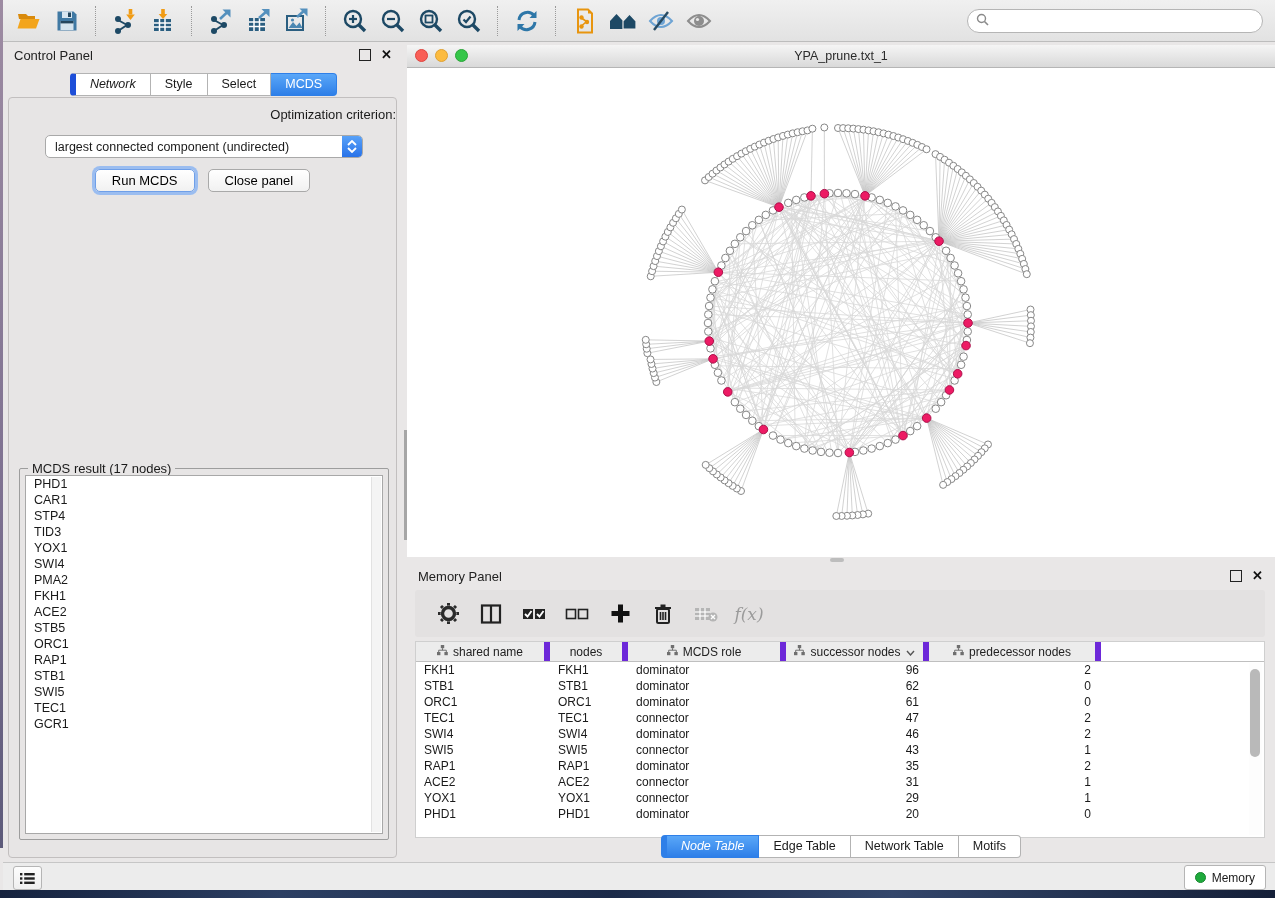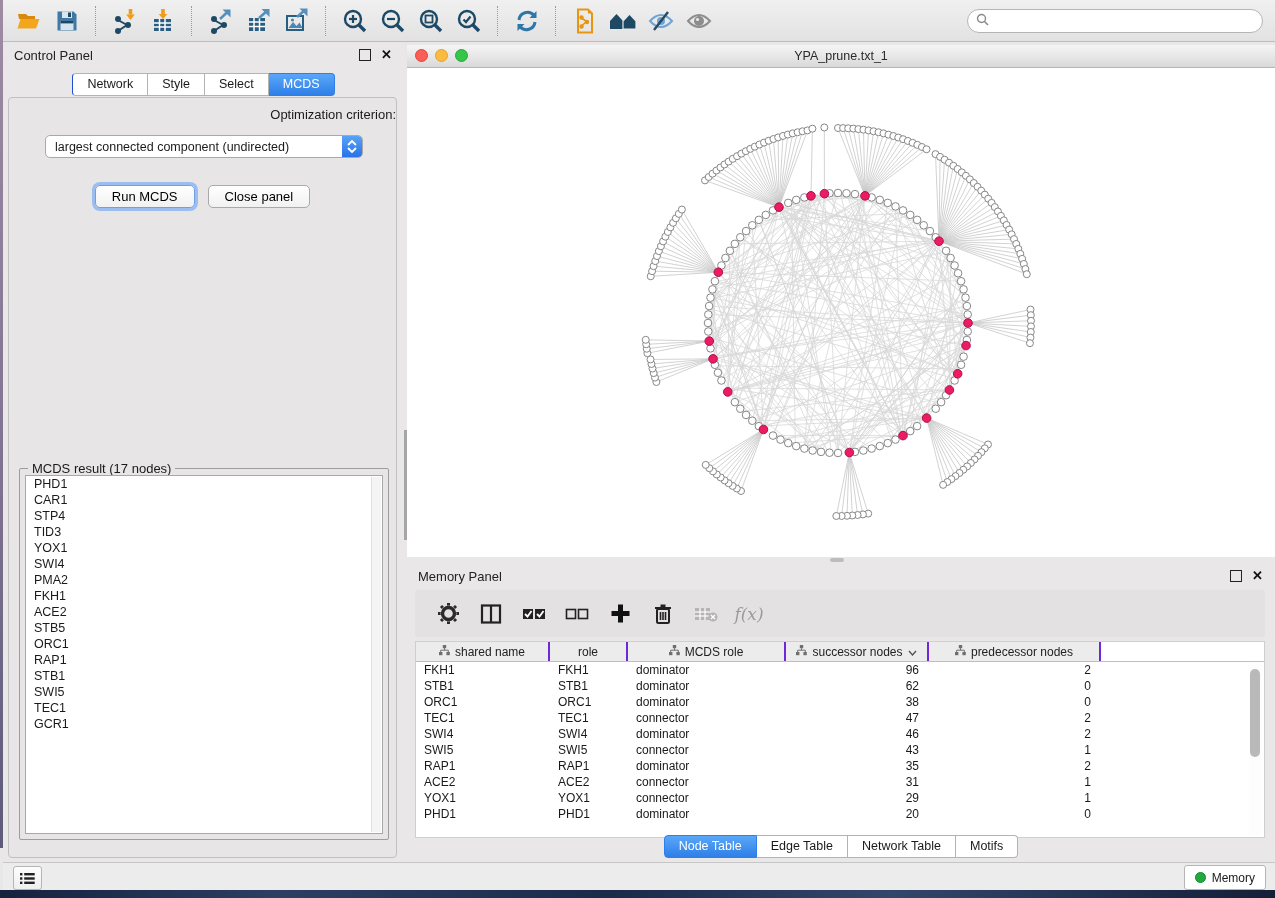--- a/index.html
+++ b/index.html
@@ -21,33 +21,33 @@
              background:linear-gradient(90deg,#15223e,#2c3f63 22%,#1b2a49 48%,#33466b 70%,#141f38);}
   
   .cpanel{position:absolute;left:3px;top:42px;width:401px;height:820px;background:#e9e7e7;}
   .panel-title{position:absolute;left:11px;top:6px;font-size:13px;color:#222;}
   .panel-winicons{position:absolute;right:12px;top:7px;display:flex;gap:10px;align-items:center;}
   .wi-float{width:10px;height:10px;border:1.5px solid #222;display:inline-block;}
   .wi-close{font-size:13px;font-weight:bold;color:#111;line-height:10px;}
   .cp-tabs{position:absolute;top:31px;left:0;right:0;display:flex;justify-content:center;}
   .seg{height:21px;line-height:21px;padding:0 14px;font-size:12.5px;background:#fff;
        border:1px solid #b3b3b3;border-left:none;cursor:default;}
-  .seg:first-child{border-left:1px solid #1d4ed8;border-radius:4px 0 0 4px;}
+  .seg:first-child{border-left:6px solid #1d4ed8;border-radius:4px 0 0 4px;font-style:italic;}
   .seg:last-child{border-radius:0 4px 4px 0;}
   .seg.active{background:linear-gradient(#5aa7f8,#2e7fe8);color:#fff;border-color:#2e7fe8;}
   .cp-body{position:absolute;top:55px;left:5px;width:389px;height:761px;box-sizing:border-box;
            background:#e7e5e5;border:1px solid #c2bfbf;border-radius:4px;}
   .opt-label{position:absolute;top:9px;left:0;right:0;text-align:right;font-size:13px;}
   .dropdown{position:absolute;top:37px;left:36px;width:318px;height:23px;box-sizing:border-box;
             border:1px solid #a9a9a9;border-radius:5px;background:#fff;display:flex;align-items:center;overflow:hidden;}
   .dropdown .dval{flex:1;font-size:12.5px;padding-left:9px;white-space:nowrap;}
   .dd-step{width:20px;height:23px;background:linear-gradient(#5ba4f9,#2670e8);display:flex;flex-direction:column;
            align-items:center;justify-content:center;gap:1px;}
   .dd-step svg{display:block;}
-  .btn-row{position:absolute;top:87px;left:0;right:0;display:flex;justify-content:center;gap:13px;}
+  .btn-row{position:absolute;top:71px;left:0;right:0;display:flex;justify-content:center;gap:13px;}
   .btn{height:23px;line-height:21px;padding:0 16px;font-size:13px;background:linear-gradient(#ffffff,#f1f1f1);
        border:1px solid #a9a9a9;border-radius:5px;}
   .btn.focused{box-shadow:0 0 0 3px rgba(122,172,245,.7);border-color:#6f9fe8;}
   .groupbox{position:absolute;left:10px;top:370px;width:370px;height:372px;box-sizing:border-box;
             border:1px solid #9d9d9d;border-radius:2px;}
   .gb-legend{position:absolute;top:-8px;left:8px;background:#e7e5e5;padding:0 4px;font-size:13px;}
   .gb-list{position:absolute;left:5px;right:5px;top:6px;bottom:5px;background:#fff;border:1px solid #a8a8a8;
            overflow:hidden;}
   .gb-item{font-size:12.5px;line-height:16px;padding-left:8px;}
   .gb-scroll{position:absolute;top:1px;bottom:1px;right:1px;width:9px;background:#f4f4f4;border-left:1px solid #e2e2e2;}
@@ -69,21 +69,21 @@
   .net-canvas{position:absolute;left:0;top:26px;right:0;bottom:0;background:#fff;}
   
   .tpanel{position:absolute;left:407px;top:563px;width:868px;height:299px;background:#e9e7e7;}
   .tp-toolbar{position:absolute;left:8px;top:27px;width:850px;height:47px;background:#e3e1e1;border-radius:3px;
               display:flex;align-items:center;padding-left:20px;gap:17px;box-sizing:border-box;}
   .tp-ic{display:flex;align-items:center;justify-content:center;width:26px;height:26px;}
   .fx{font-family:"DejaVu Serif",serif;font-style:italic;color:#9b9b9b;font-size:17px;}
   .tp-table{position:absolute;left:8px;top:78px;width:850px;height:197px;background:#fff;
             border:1px solid #cfcfcf;box-sizing:border-box;overflow:hidden;}
   .thead{display:flex;height:19px;border-bottom:1px solid #bfbfbf;}
-  .th{box-sizing:border-box;background:#ececec;border-right:2px solid #6d28d9;display:flex;align-items:center;
+  .th{box-sizing:border-box;background:#ececec;border-right:6px solid #6d28d9;display:flex;align-items:center;
       justify-content:center;gap:5px;font-size:12px;color:#222;}
   .trow{display:flex;height:16px;align-items:center;}
   .td{box-sizing:border-box;font-size:12px;padding:0 8px;white-space:nowrap;overflow:hidden;}
   .td.num{text-align:right;padding-right:10px;}
   .tscroll{position:absolute;top:21px;right:2px;bottom:2px;width:13px;background:#fdfdfd;}
   .tscroll .thumb{position:absolute;left:1px;top:6px;width:10px;height:88px;background:#b9b9b9;border-radius:5px;}
   .tp-tabs{position:absolute;left:0;right:0;bottom:4px;display:flex;justify-content:center;}
   
   .statusbar{position:absolute;left:3px;top:862px;width:1272px;height:28px;background:#ececec;
              border-top:1px solid #c6c6c6;box-sizing:border-box;}
@@ -1031,21 +1031,21 @@
                 <g fill="#6f6f6f">
                   <rect x="3.8" y="0" width="3.4" height="3.2"></rect>
                   <rect x="0" y="7" width="3.4" height="3.2"></rect>
                   <rect x="7.4" y="7" width="3.4" height="3.2"></rect>
                 </g>
                 <path d="M5.5 3.2 v2 M1.7 7 v-1.8 h7.6 V7" fill="none" stroke="#6f6f6f" stroke-width="1"></path>
               </svg></span>
             <span>shared name</span>
           </div>
           <div class="th" style="width: 78px;">
-            <span>role</span>
+            <span>nodes</span>
           </div>
           <div class="th" style="width: 158px;">
             <span><svg width="11" height="11" viewBox="0 0 11 11">
                 <g fill="#6f6f6f">
                   <rect x="3.8" y="0" width="3.4" height="3.2"></rect>
                   <rect x="0" y="7" width="3.4" height="3.2"></rect>
                   <rect x="7.4" y="7" width="3.4" height="3.2"></rect>
                 </g>
                 <path d="M5.5 3.2 v2 M1.7 7 v-1.8 h7.6 V7" fill="none" stroke="#6f6f6f" stroke-width="1"></path>
               </svg></span>
@@ -1089,21 +1089,21 @@
             <div class="td" style="width: 134px;">STB1</div>
             <div class="td" style="width: 78px;">STB1</div>
             <div class="td" style="width: 158px;">dominator</div>
             <div class="td num" style="width: 143px;">62</div>
             <div class="td num" style="width: 172px;">0</div>
           </div>
           <div class="trow">
             <div class="td" style="width: 134px;">ORC1</div>
             <div class="td" style="width: 78px;">ORC1</div>
             <div class="td" style="width: 158px;">dominator</div>
-            <div class="td num" style="width: 143px;">38</div>
+            <div class="td num" style="width: 143px;">61</div>
             <div class="td num" style="width: 172px;">0</div>
           </div>
           <div class="trow">
             <div class="td" style="width: 134px;">TEC1</div>
             <div class="td" style="width: 78px;">TEC1</div>
             <div class="td" style="width: 158px;">connector</div>
             <div class="td num" style="width: 143px;">47</div>
             <div class="td num" style="width: 172px;">2</div>
           </div>
           <div class="trow">

